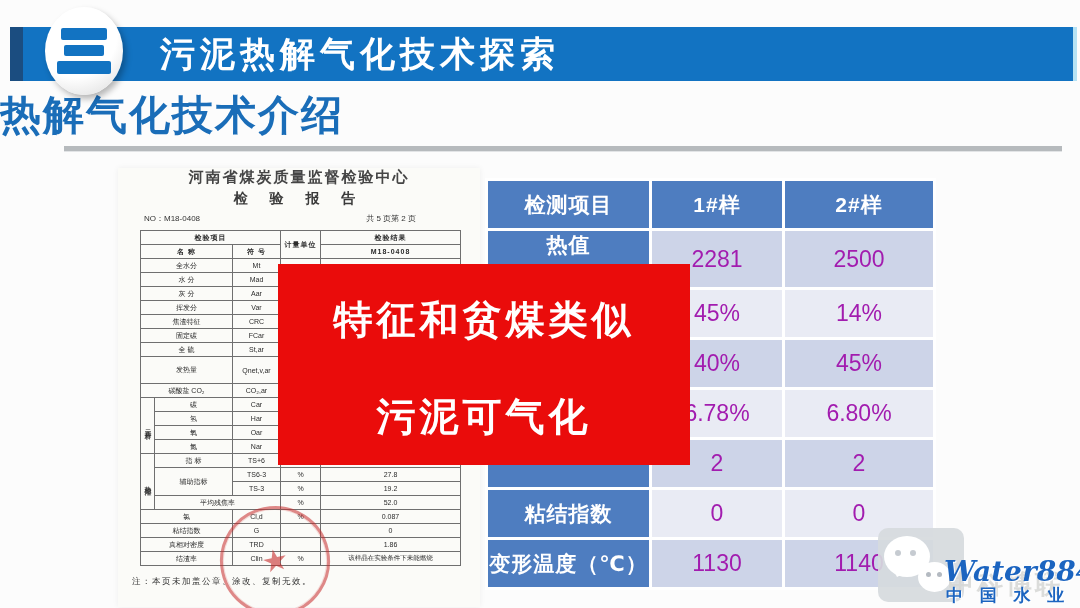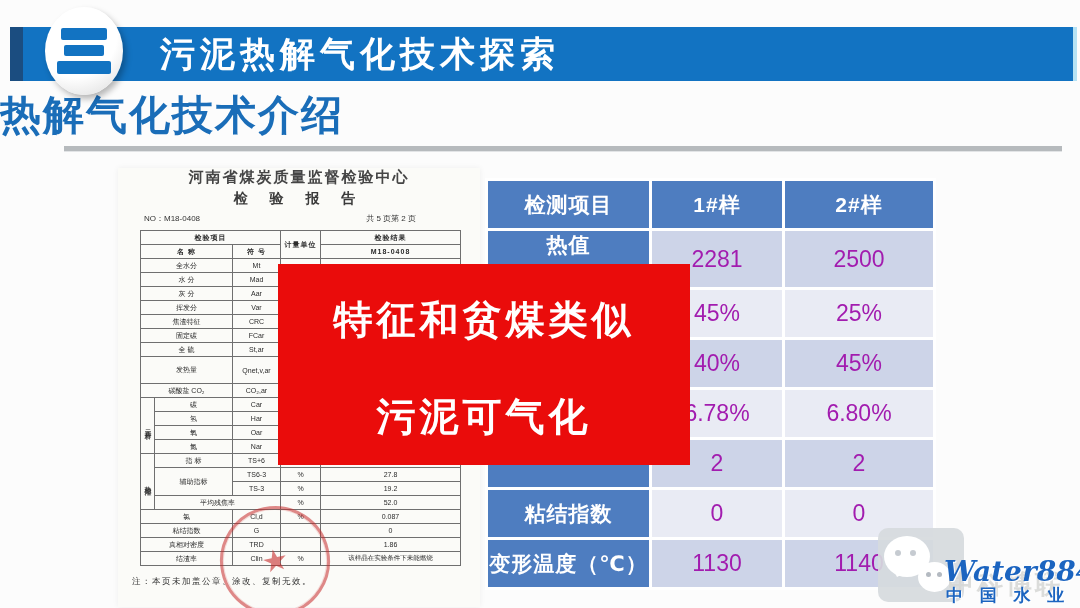--- a/index.html
+++ b/index.html
@@ -286,21 +286,21 @@
         <td class="lab">2#样</td>
       </tr>
       <tr class="dark">
         <td class="lab">热值（Kcal/kg）</td>
         <td class="val">2281</td>
         <td class="val">2500</td>
       </tr>
       <tr class="light">
         <td class="lab"></td>
         <td class="val">45%</td>
-        <td class="val">25%</td>
+        <td class="val">14%</td>
       </tr>
       <tr class="dark">
         <td class="lab"></td>
         <td class="val">40%</td>
         <td class="val">45%</td>
       </tr>
       <tr class="light">
         <td class="lab"></td>
         <td class="val">6.78%</td>
         <td class="val">6.80%</td>

